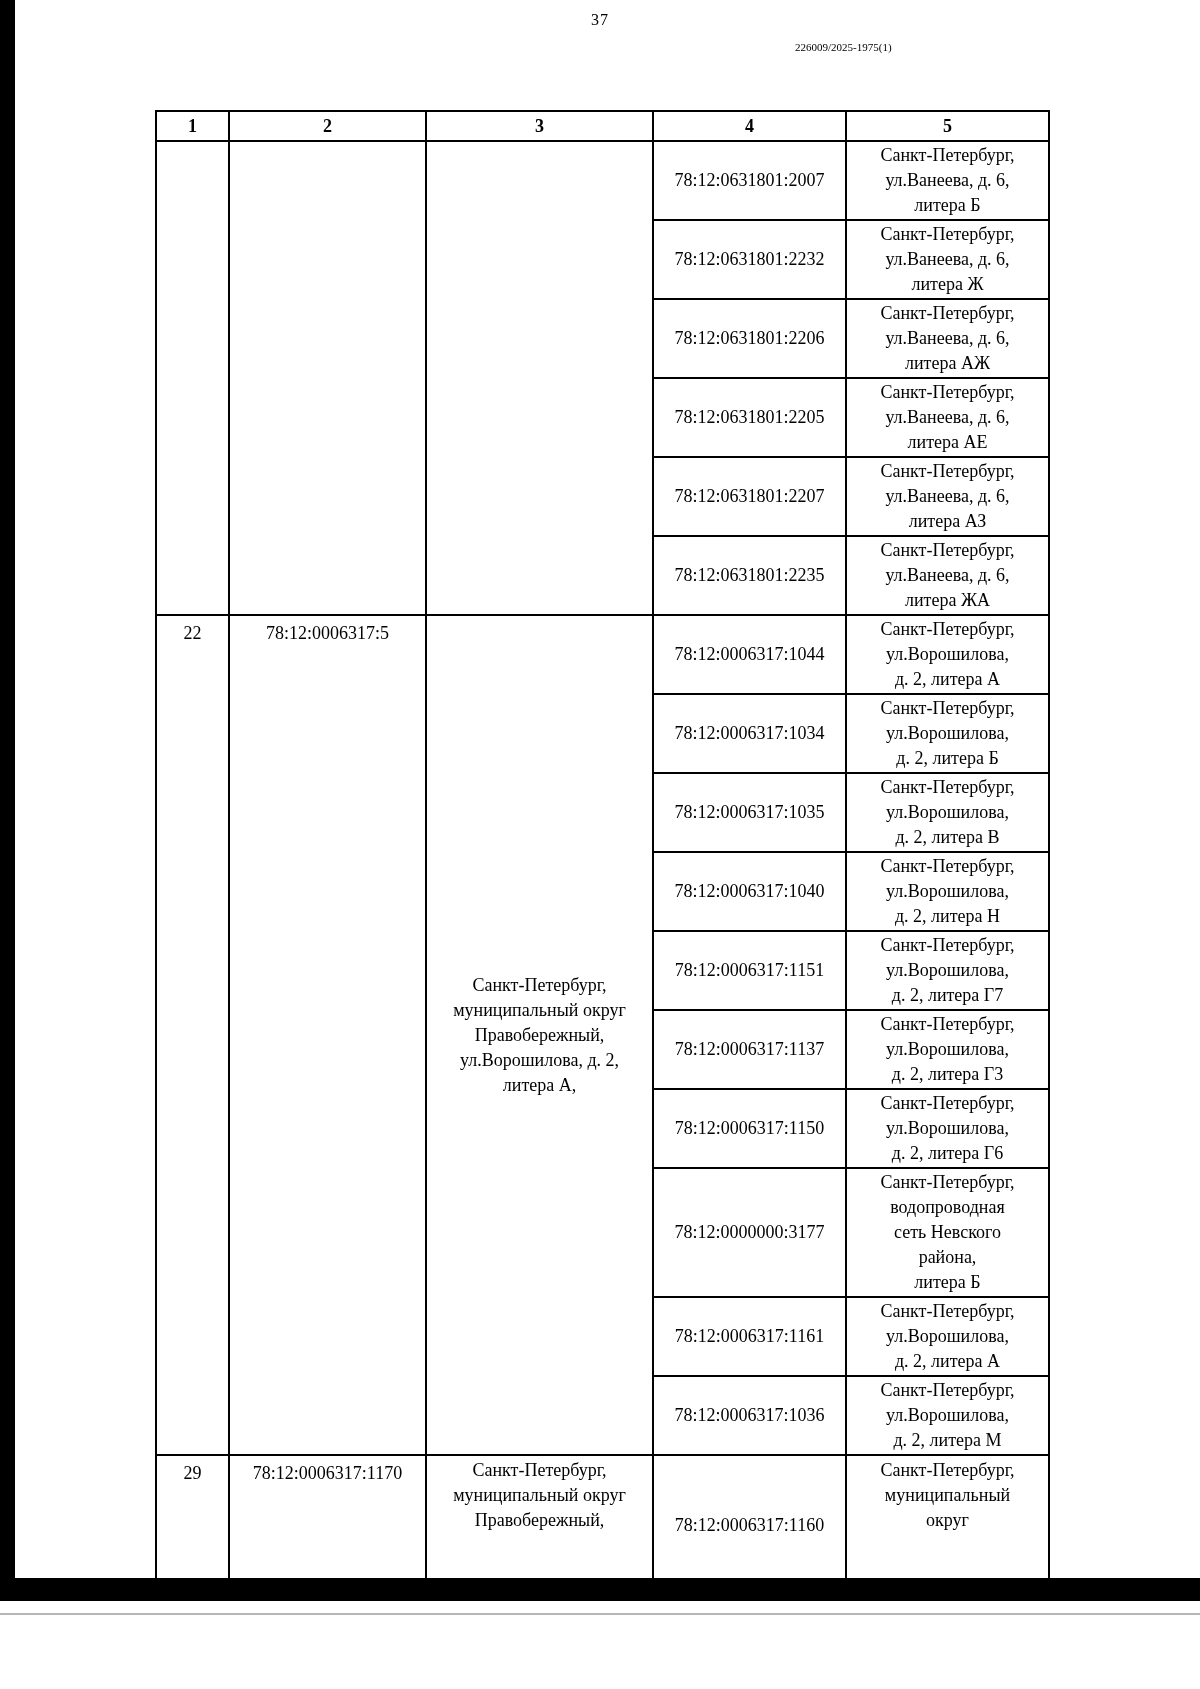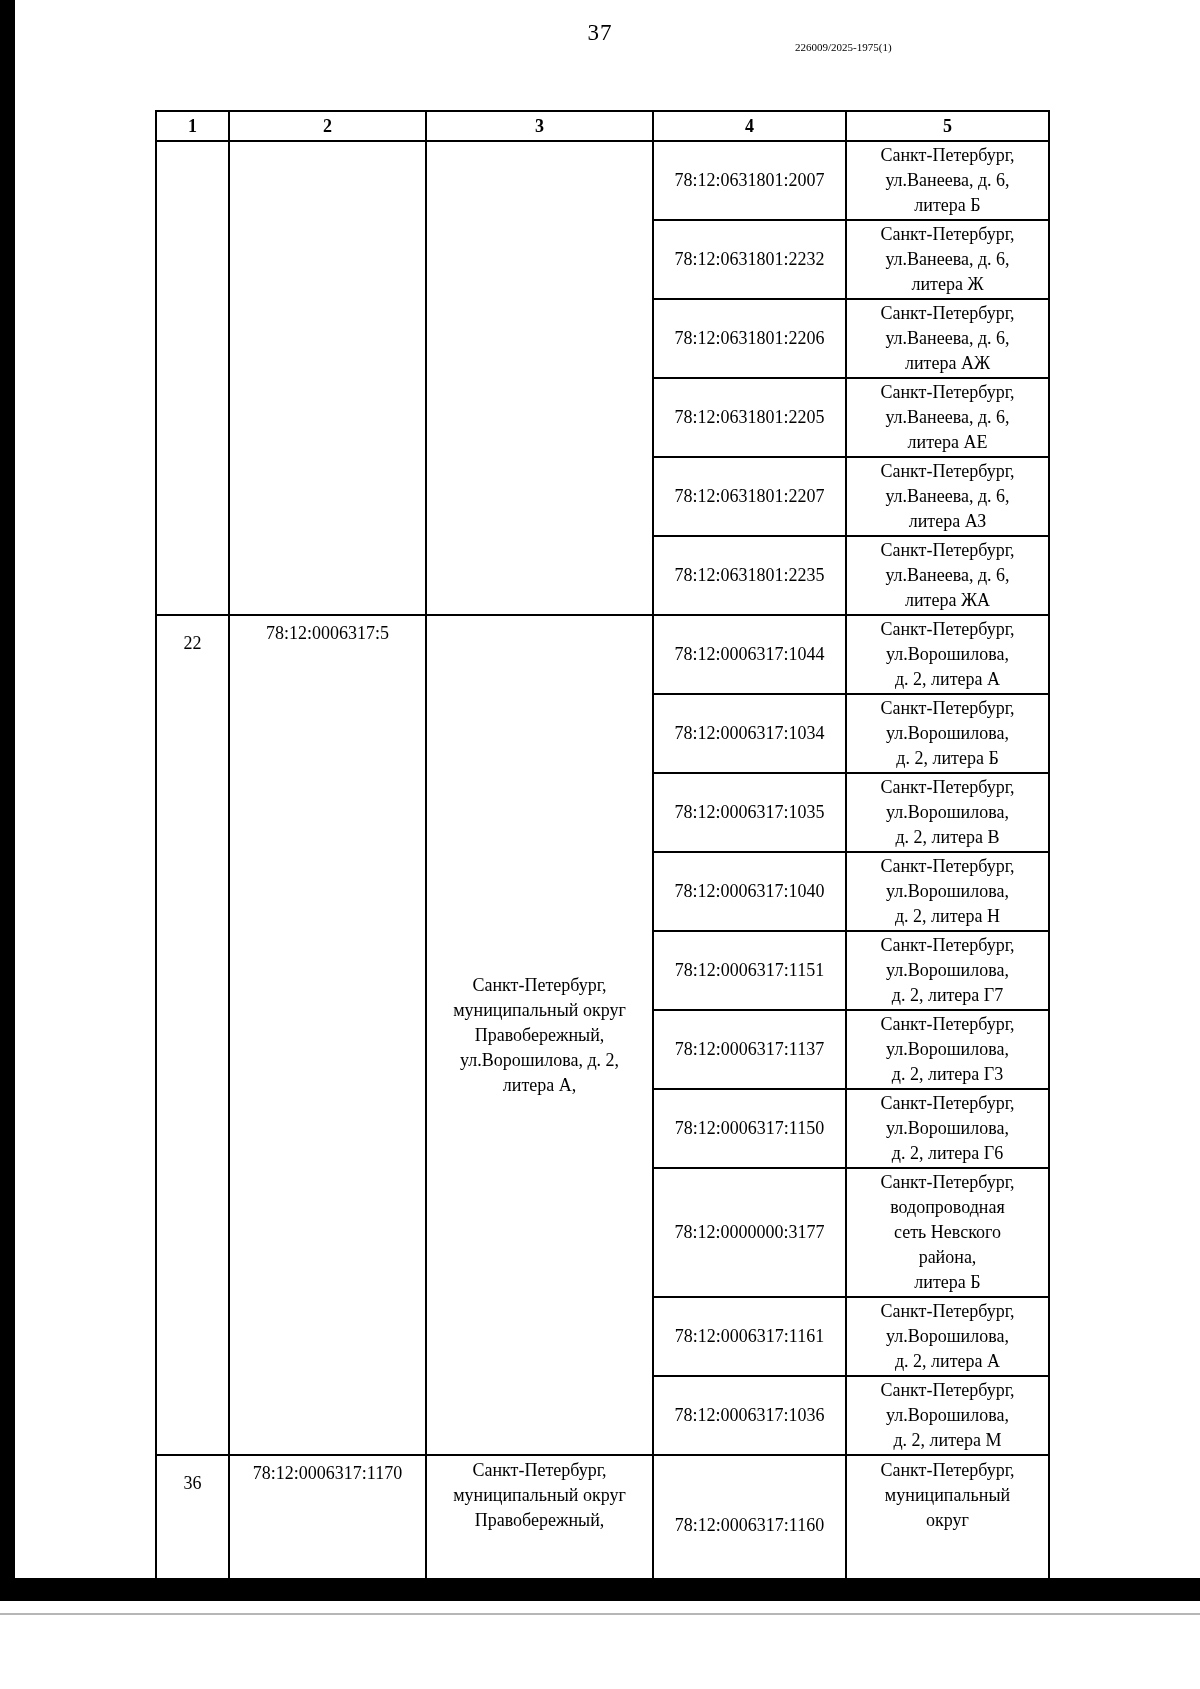--- a/index.html
+++ b/index.html
@@ -8,22 +8,22 @@
     width:1200px; height:1689px;
     position:relative; overflow:hidden;
     font-family:"Liberation Serif", serif;
     color:#000;
   }
   .left-bar  { position:absolute; left:0; top:0; width:15px; height:1578px; background:#000; }
   .bottom-bar{ position:absolute; left:0; top:1578px; width:1200px; height:23px; background:#000; }
   .bottom-line{ position:absolute; left:0; top:1613px; width:1200px; height:2px; background:#b6b6b6; }
 
   .page-number {
-    position:absolute; top:20px; left:600px; transform:translateX(-50%);
-    font-size:23px; letter-spacing:1px;
+    position:absolute; top:11px; left:600px; transform:translateX(-50%);
+    font-size:16px; letter-spacing:1px;
   }
   .doc-ref {
     position:absolute; top:41px; left:795px;
     font-size:11px;
   }
 
   table.doc-table {
     position:absolute; left:155px; top:110px; width:893px;
     border-collapse:collapse; table-layout:fixed;
     font-size:18px; line-height:25px;
@@ -31,21 +31,21 @@
   .doc-table th, .doc-table td {
     border:2px solid #000;
     text-align:center;
     vertical-align:middle;
     padding:1px 5px;
   }
   .doc-table th { height:30px; font-weight:bold; font-size:18px; }
   .doc-table tr.h78  td { height:78px; }
   .doc-table tr.h128 td { height:128px; }
   .doc-table tr.h140 td { height:140px; }
-  td.c1 { vertical-align:top; padding-top:15px; }
+  td.c1 { vertical-align:top; padding-top:5px; }
   td.c2 { vertical-align:top; padding-top:5px; white-space:nowrap; }
   td.c3 { vertical-align:middle; white-space:pre-line; }
   td.c3.vtop { vertical-align:top; padding-top:2px; }
   td.c4 { white-space:nowrap;font-family:Liberation Serif, serif; }
   td.c5 { white-space:pre-line; }
   td.c5.vtop { vertical-align:top; padding-top:2px; }
 </style>
 </head>
 <body>
 
@@ -179,21 +179,21 @@
 д. 2, литера А</td>
     </tr>
     <tr class="h78">
       <td class="c4">78:12:0006317:1036</td>
       <td class="c5">Санкт-Петербург,
 ул.Ворошилова,
 д. 2, литера М</td>
     </tr>
 
     <tr class="h140">
-      <td class="c1">36</td>
+      <td class="c1">29</td>
       <td class="c2">78:12:0006317:1170</td>
       <td class="c3 vtop">Санкт-Петербург,
 муниципальный округ
 Правобережный,</td>
       <td class="c4">78:12:0006317:1160</td>
       <td class="c5 vtop">Санкт-Петербург,
 муниципальный
 округ</td>
     </tr>
   </tbody>

